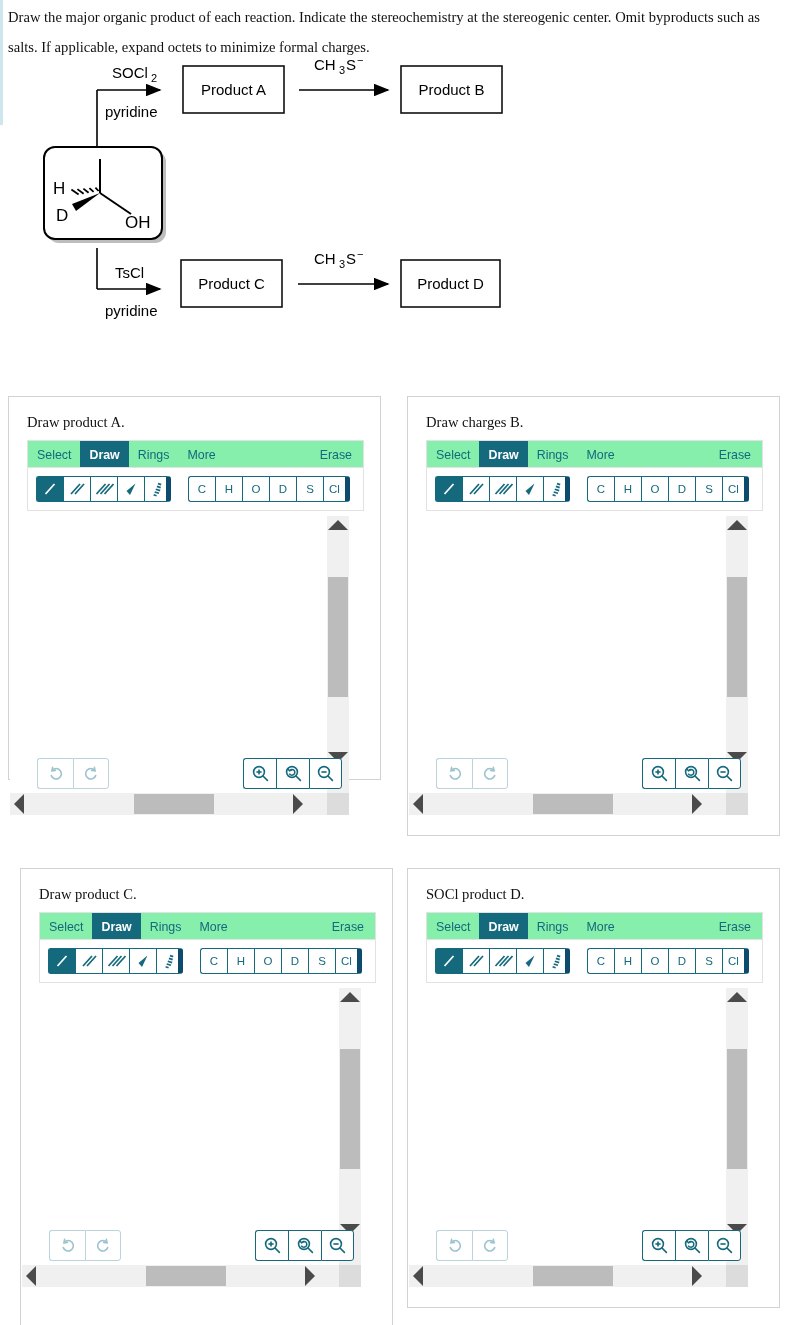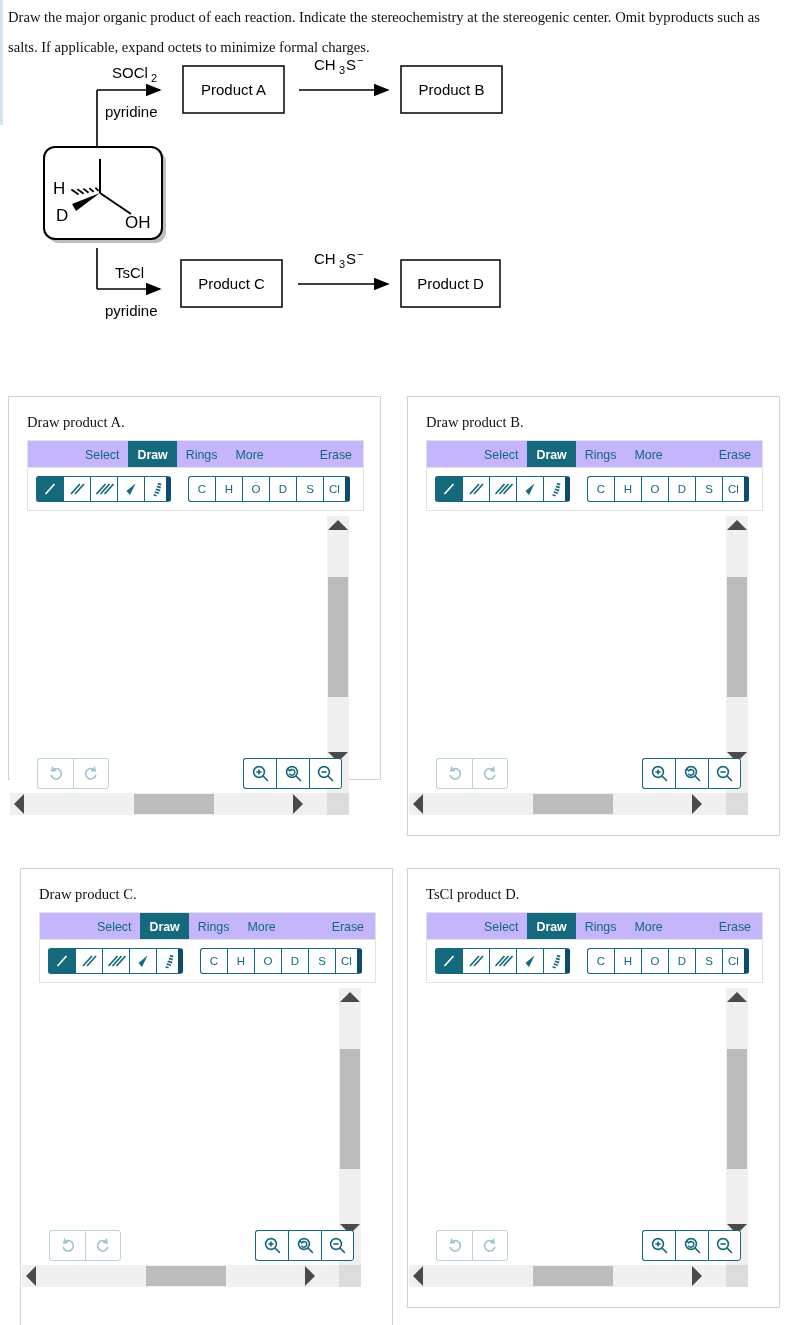--- a/index.html
+++ b/index.html
@@ -49,22 +49,22 @@
   .tool-shell {
     position: absolute; left: 18px; top: 43px;
     width: 337px; height: 72px;
   }
 
   
   .tab-row {
     position: relative; height: 28px;
     border: 1px solid #e2e2e2;
     border-bottom: none;
-    background: #c4b5fd;
-    display: flex; align-items: stretch; padding-left: 48px;
+    background: #86efac;
+    display: flex; align-items: stretch;
   }
   .tab-row::after{
     content:""; position:absolute; left:0; right:0; bottom:0; height:1px; background:#e2e2e2;
   }
   .tab {
     display: flex; align-items: center; justify-content: center;
     padding: 0 9px; font-size: 12.4px; color: #14697d;
     cursor: pointer; white-space: nowrap;
   }
   .tab.active { background: #14697d; color: #ffffff; font-weight: bold; }
@@ -336,21 +336,21 @@
         <svg width="19" height="19" viewBox="0 0 19 19" fill="none" stroke="#14697d" stroke-width="1.6">
           <circle cx="8" cy="8" r="5.4"></circle>
             <line x1="12" y1="12" x2="16.4" y2="16.4" stroke-linecap="round"></line>
           <line x1="5.4" y1="8" x2="10.6" y2="8"></line>
         </svg>
       </div>
     </div>
   </div>
 
   <div class="panel" style="left:407px; top:396px; width:373px; height:440px;">
-    <div class="panel-title">Draw product B.</div>
+    <div class="panel-title">Draw charges B.</div>
 
     <div class="tool-shell">
       <div class="tab-row">
         <div class="tab">Select</div>
         <div class="tab active">Draw</div>
         <div class="tab">Rings</div>
         <div class="tab">More</div>
         <div class="tab-spacer"></div>
         <div class="tab erase">Erase</div>
       </div>
@@ -590,21 +590,21 @@
         <svg width="19" height="19" viewBox="0 0 19 19" fill="none" stroke="#14697d" stroke-width="1.6">
           <circle cx="8" cy="8" r="5.4"></circle>
             <line x1="12" y1="12" x2="16.4" y2="16.4" stroke-linecap="round"></line>
           <line x1="5.4" y1="8" x2="10.6" y2="8"></line>
         </svg>
       </div>
     </div>
   </div>
 
   <div class="panel" style="left:407px; top:868px; width:373px; height:440px;">
-    <div class="panel-title">TsCl product D.</div>
+    <div class="panel-title">SOCl product D.</div>
 
     <div class="tool-shell">
       <div class="tab-row">
         <div class="tab">Select</div>
         <div class="tab active">Draw</div>
         <div class="tab">Rings</div>
         <div class="tab">More</div>
         <div class="tab-spacer"></div>
         <div class="tab erase">Erase</div>
       </div>

